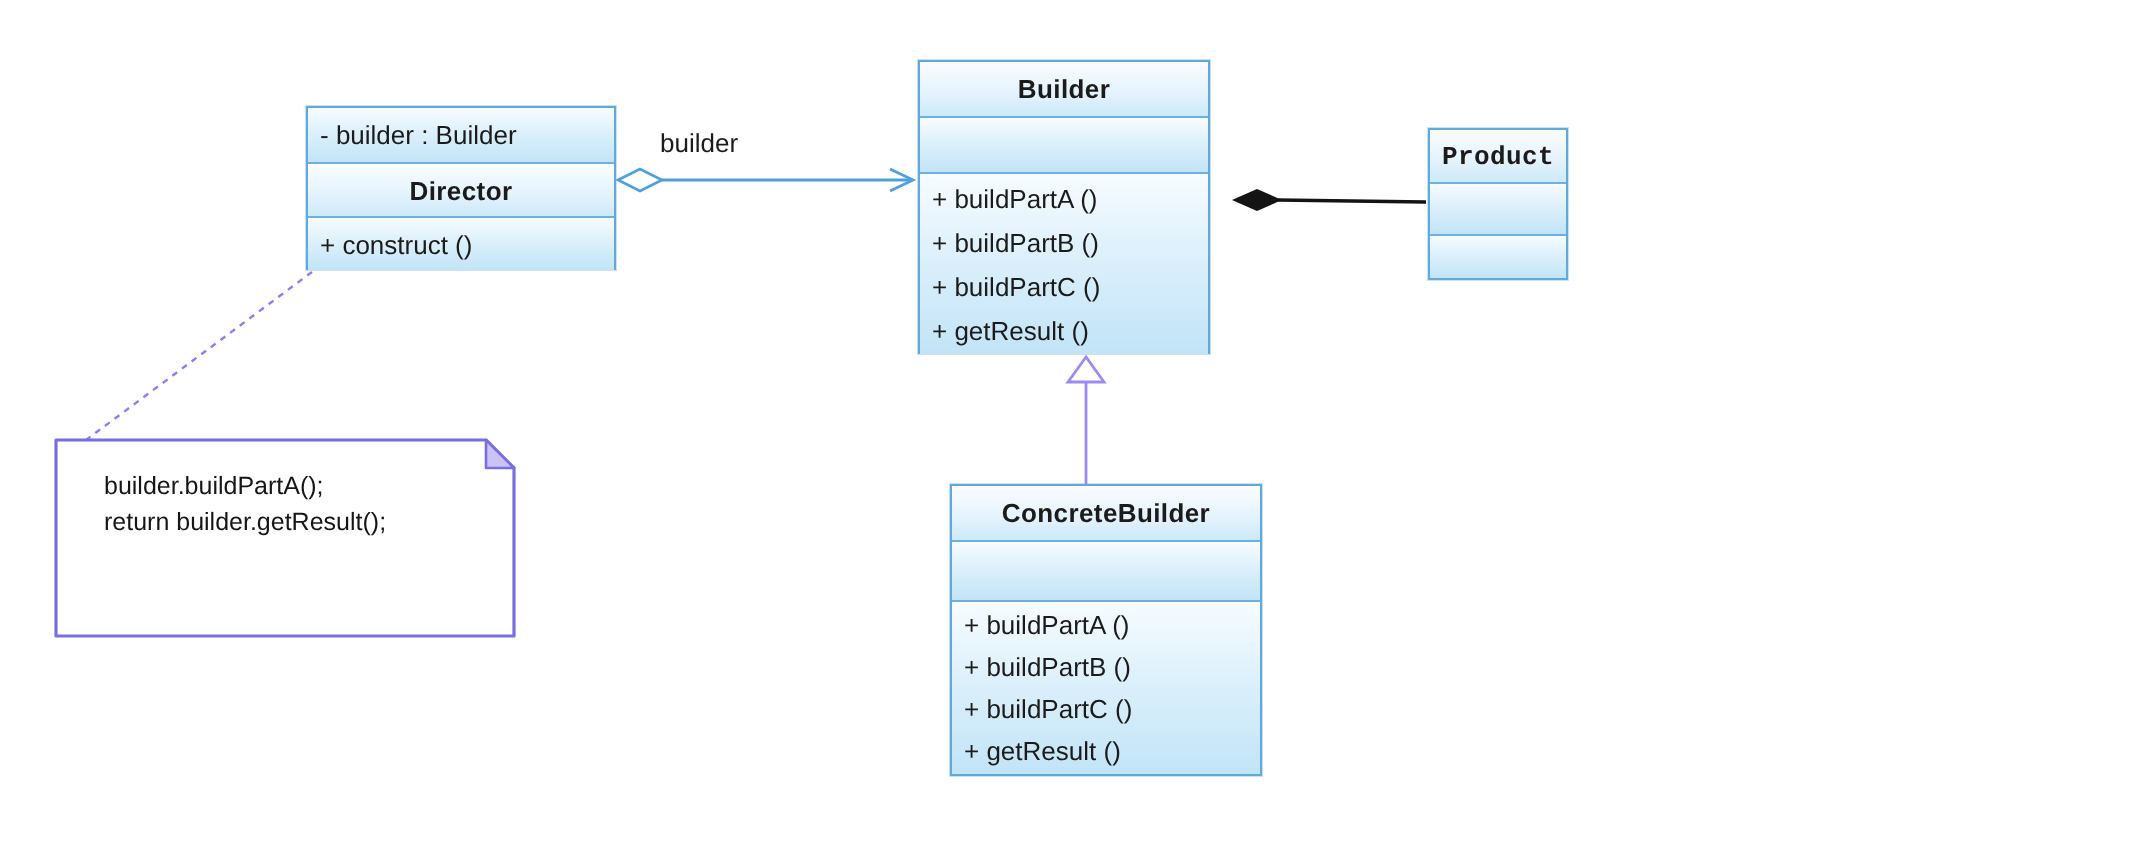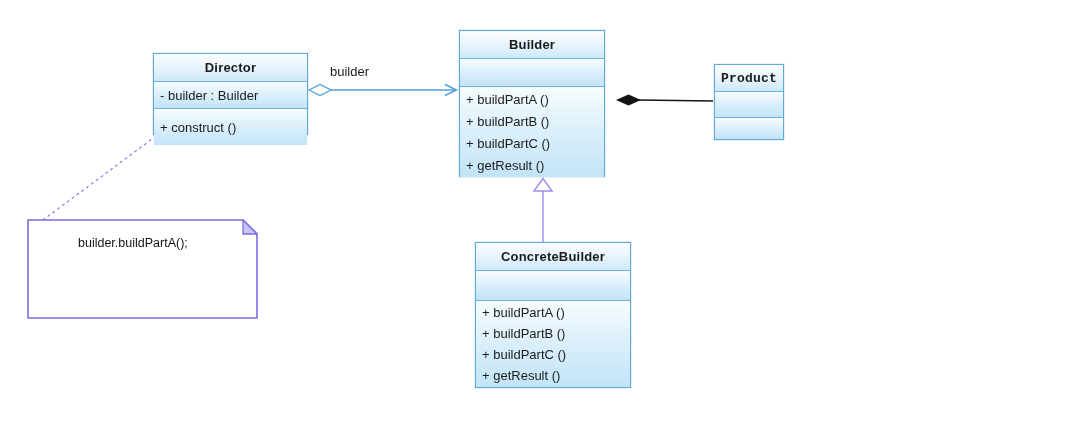--- a/index.html
+++ b/index.html
@@ -19,39 +19,39 @@
   .cmp + .cmp{border-top:1px solid #6db1e2;}
   .cmp.title{
     display:flex;align-items:center;justify-content:center;
     font-weight:600;font-size:13px;letter-spacing:.2px;
     background:linear-gradient(180deg,#fbfdff 0%,#e3f2fc 60%,#cde9f8 100%);
   }
   .row{padding-left:6px;display:flex;align-items:center;}
   .director{left:153px;top:53px;width:155px;height:82px;}
   .director .title{height:27px;}
   .director .attrs{height:27px;}
-  .director .methods{height:37px;}
+  .director .methods{height:27px;}
   .builder{left:459px;top:30px;width:146px;height:147px;}
   .builder .title{height:27px;}
   .builder .attrs{height:28px;}
   .builder .methods{height:91px;padding-top:1px;}
   .builder .methods .row{height:22px;}
   .product{left:714px;top:64px;width:70px;height:76px;}
   .product .title{height:26px;font-family:Liberation Mono, monospace;}
   .product .r1{height:26px;}
   .product .r2{height:22px;}
   .concrete{left:475px;top:242px;width:156px;height:146px;}
   .concrete .title{height:27px;}
   .concrete .attrs{height:30px;}
   .concrete .methods{height:87px;padding-top:1px;}
   .concrete .methods .row{height:21px;}
   .role-label{position:absolute;left:330px;top:64px;font-size:13px;color:#1b1b1b;}
   .note-text{
     position:absolute;left:30px;top:229px;width:222px;
-    font-size:12.5px;line-height:18px;padding:5px 0 0 12px;color:#161616;margin-left:36px;
+    font-size:12.5px;line-height:18px;padding:5px 0 0 22px;color:#161616;
   }
 </style>
 </head>
 <body>
 
 <div class="canvas">
 
   <svg class="overlay" viewBox="0 0 1076 429">
 
     <g>
@@ -74,22 +74,22 @@
       <line x1="156" y1="136" x2="43" y2="220" stroke-width="1.2" stroke-dasharray="3 3" stroke="#8f7df0"></line>
     </g>
 
     <g>
       <polygon points="28,220 243,220 257,234 257,318 28,318" fill="#ffffff" stroke-width="1.6" stroke-linejoin="round" stroke="#786ee0"></polygon>
       <polygon points="243,220 243,234 257,234" stroke-width="1.3" stroke-linejoin="round" fill="#cac4f5" stroke="#786ee0"></polygon>
     </g>
   </svg>
 
   <div class="uml director">
+    <div class="cmp attrs row">- builder : Builder</div>
     <div class="cmp title">Director</div>
-    <div class="cmp attrs row">- builder : Builder</div>
     <div class="cmp methods row">+ construct ()</div>
   </div>
 
   <div class="uml builder">
     <div class="cmp title">Builder</div>
     <div class="cmp attrs"></div>
     <div class="cmp methods">
       <div class="row">+ buildPartA ()</div>
       <div class="row">+ buildPartB ()</div>
       <div class="row">+ buildPartC ()</div>
@@ -111,15 +111,16 @@
       <div class="row">+ buildPartB ()</div>
       <div class="row">+ buildPartC ()</div>
       <div class="row">+ getResult ()</div>
     </div>
   </div>
 
   <div class="role-label">builder</div>
 
   <div class="note-text">
     <div>builder.buildPartA();</div>
+    <div>return builder.getResult();</div>
   </div>
 
 </div>
 
 </body></html>

